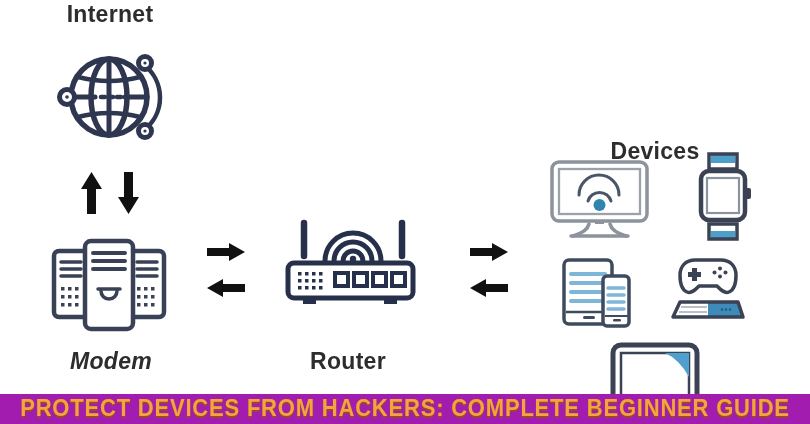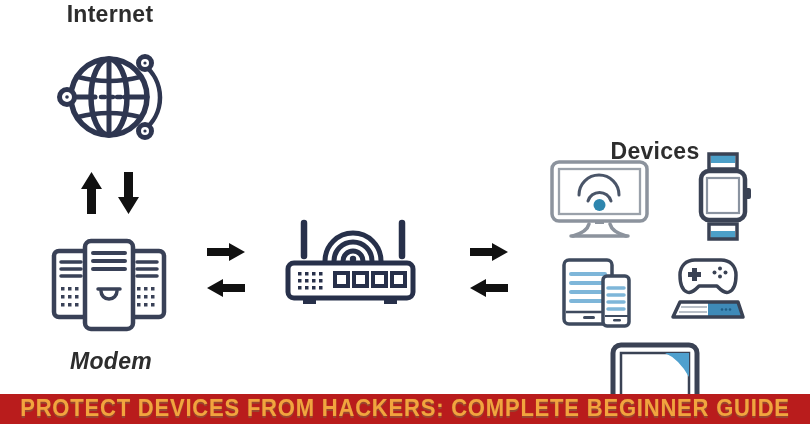--- a/index.html
+++ b/index.html
@@ -7,21 +7,21 @@
     position:relative;width:810px;height:424px;background:#ffffff;
     overflow:hidden;font-family:"Liberation Sans",sans-serif;margin:0 auto;
   }
   .label{
     position:absolute;color:#2d2d2d;font-size:23px;font-weight:700;
     text-align:center;letter-spacing:.3px;line-height:1.1;
   }
   .icon{position:absolute;}
   .banner{
     position:absolute;left:0;top:394px;width:810px;height:30px;
-    background:#b91c1c;z-index:10;display:flex;align-items:center;justify-content:center;
+    background:#a21caf;z-index:10;display:flex;align-items:center;justify-content:center;
   }
   .banner-text{
     color:#f2a43e;font-weight:700;font-size:22px;letter-spacing:.8px;
     white-space:nowrap;text-shadow:0 2px 0 #9a4630, 0 0 1px #b05a2a;
     transform:scaleY(1.05);
   }
 </style>
 </head>
 <body>
 
@@ -137,20 +137,21 @@
       </g>
       <g stroke="#27304a" stroke-width="4" fill="#ffffff">
         <rect x="52" y="63" width="13" height="13"></rect>
         <rect x="71" y="63" width="13" height="13"></rect>
         <rect x="90" y="63" width="13" height="13"></rect>
         <rect x="109" y="63" width="13" height="13"></rect>
       </g>
     </svg>
   </div>
 
+  <div class="label" style="left:288px;top:349px;width:120px;">Router</div>
 
   <div class="icon" style="left:470px;top:243px;">
     <svg width="38" height="54" viewBox="0 0 38 54">
       <path d="M0 5 H22 V0 L38 9 L22 18 V13 H0 Z" fill="#111111"></path>
       <path d="M38 41 H16 V36 L0 45 L16 54 V49 H38 Z" fill="#111111"></path>
     </svg>
   </div>
 
   <div class="label" style="left:595px;top:104px;width:120px;margin-top:35px;">Devices</div>
 

